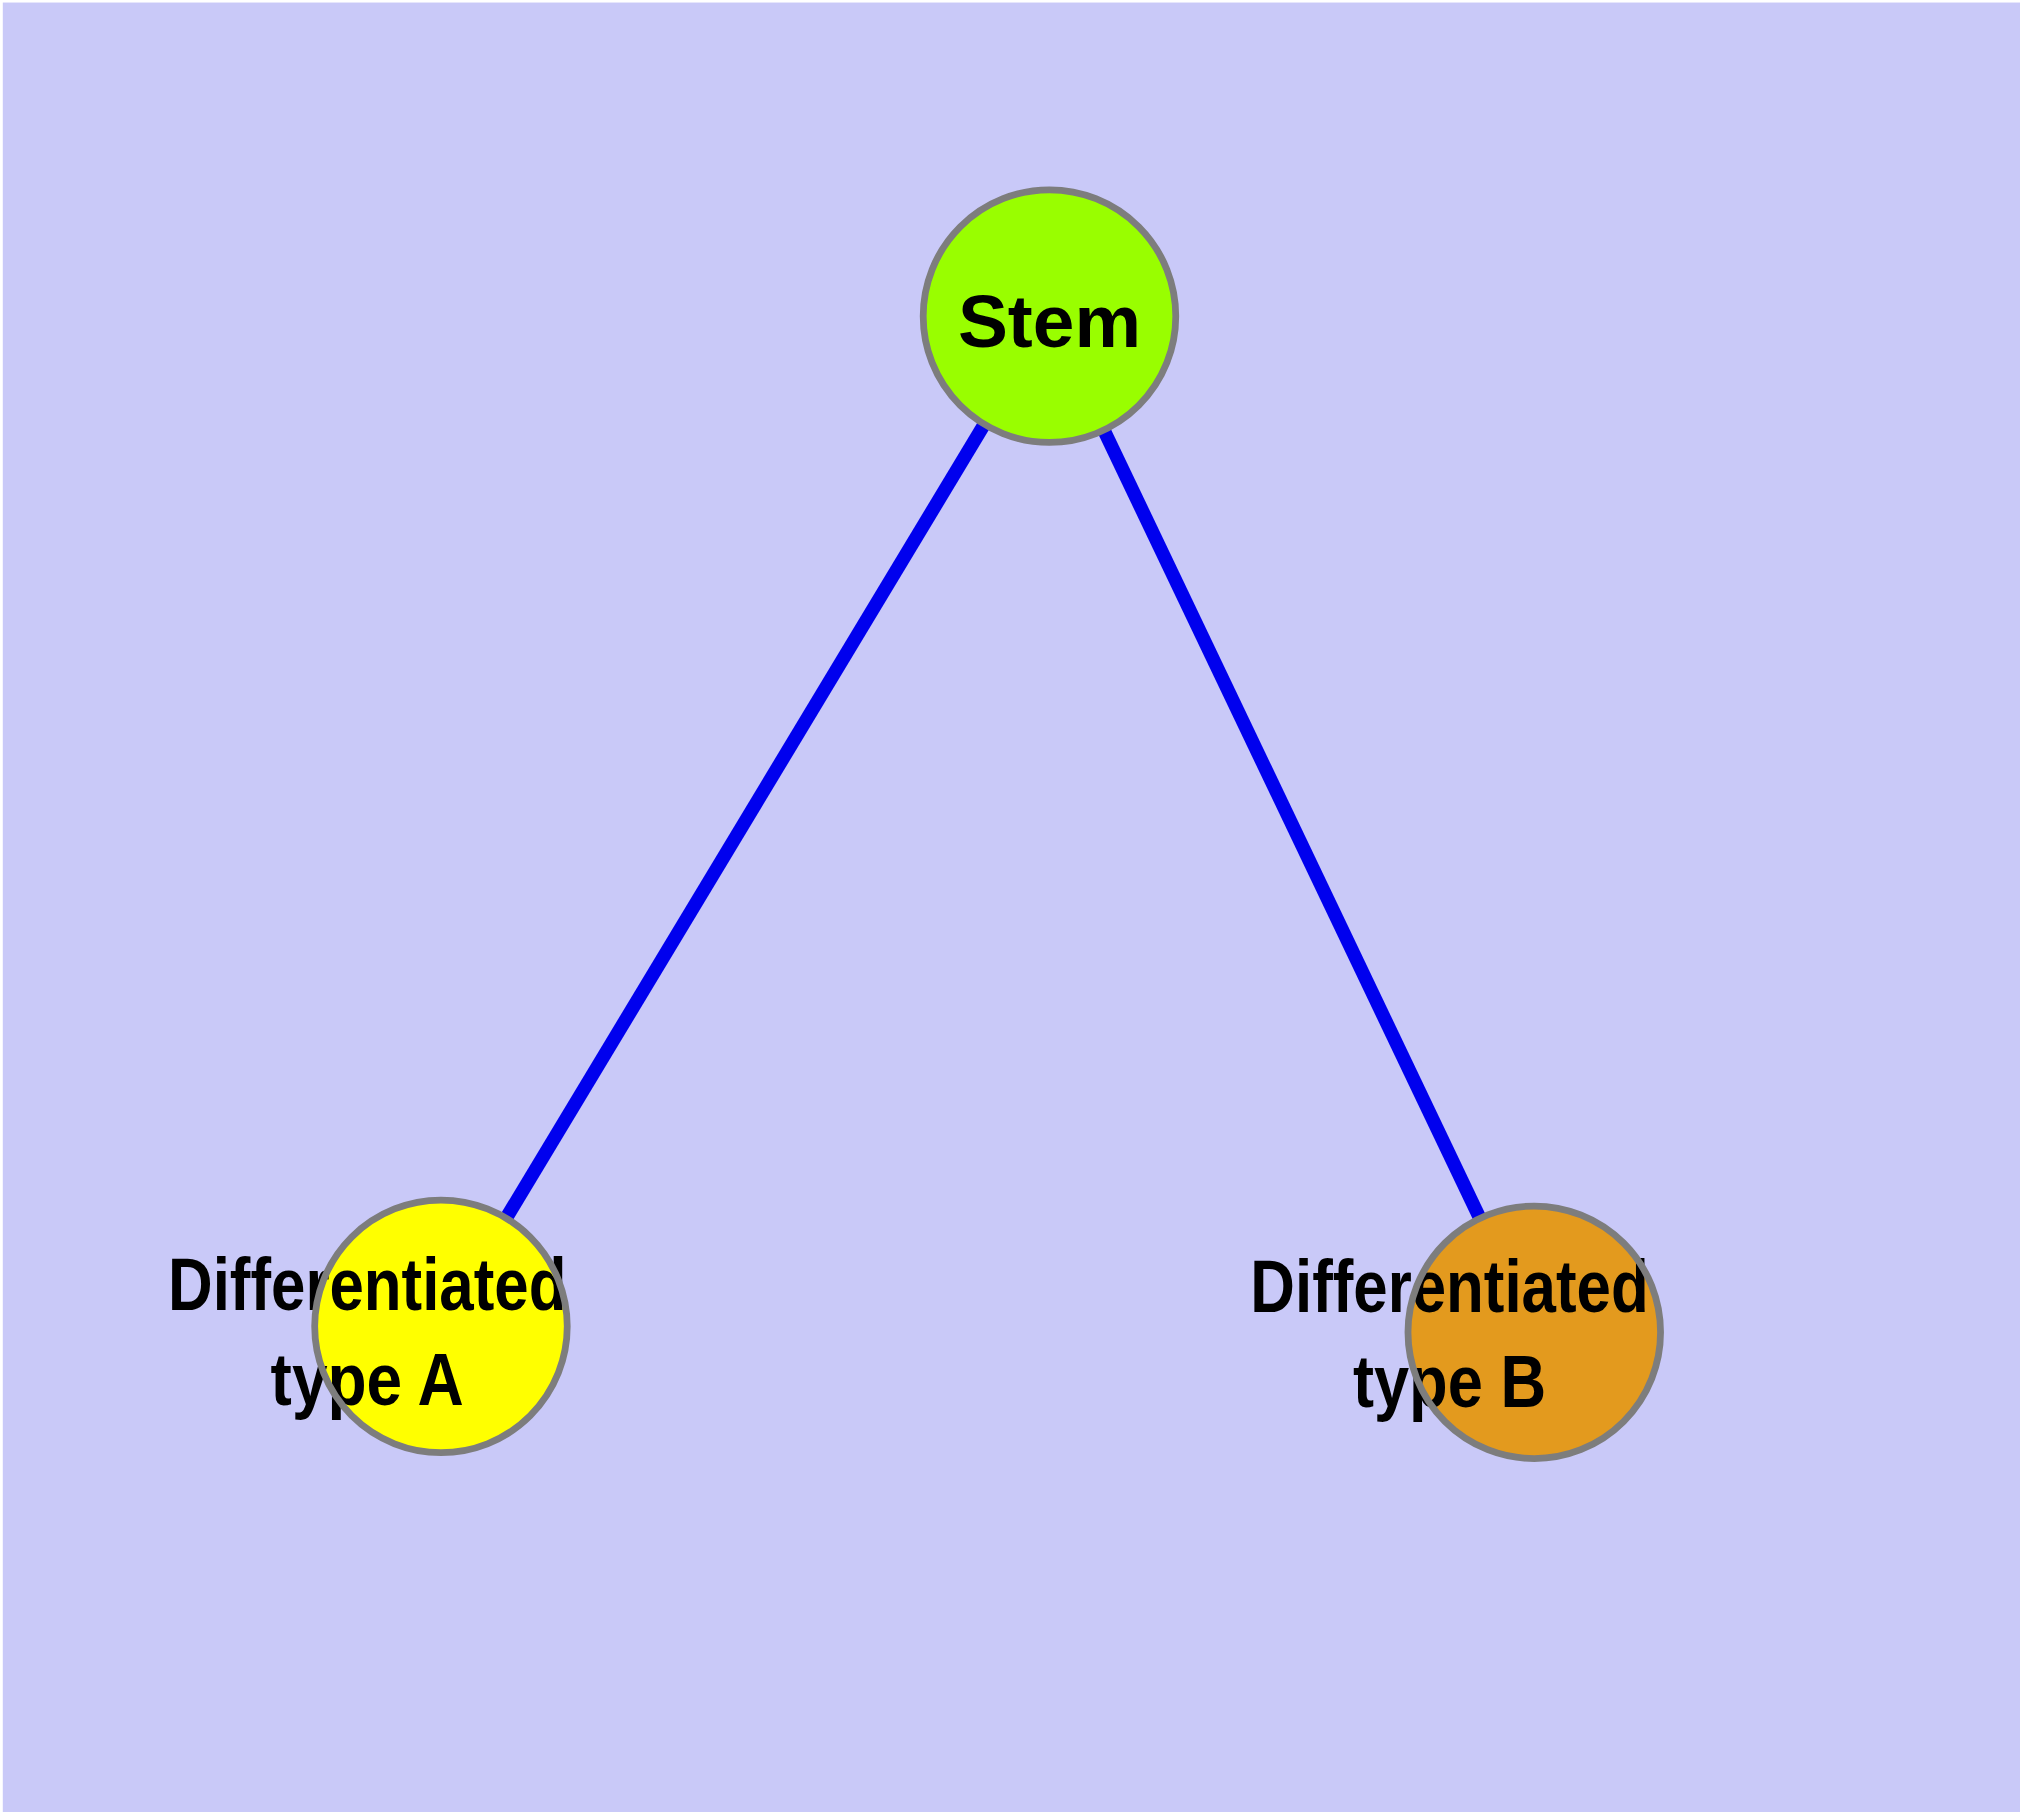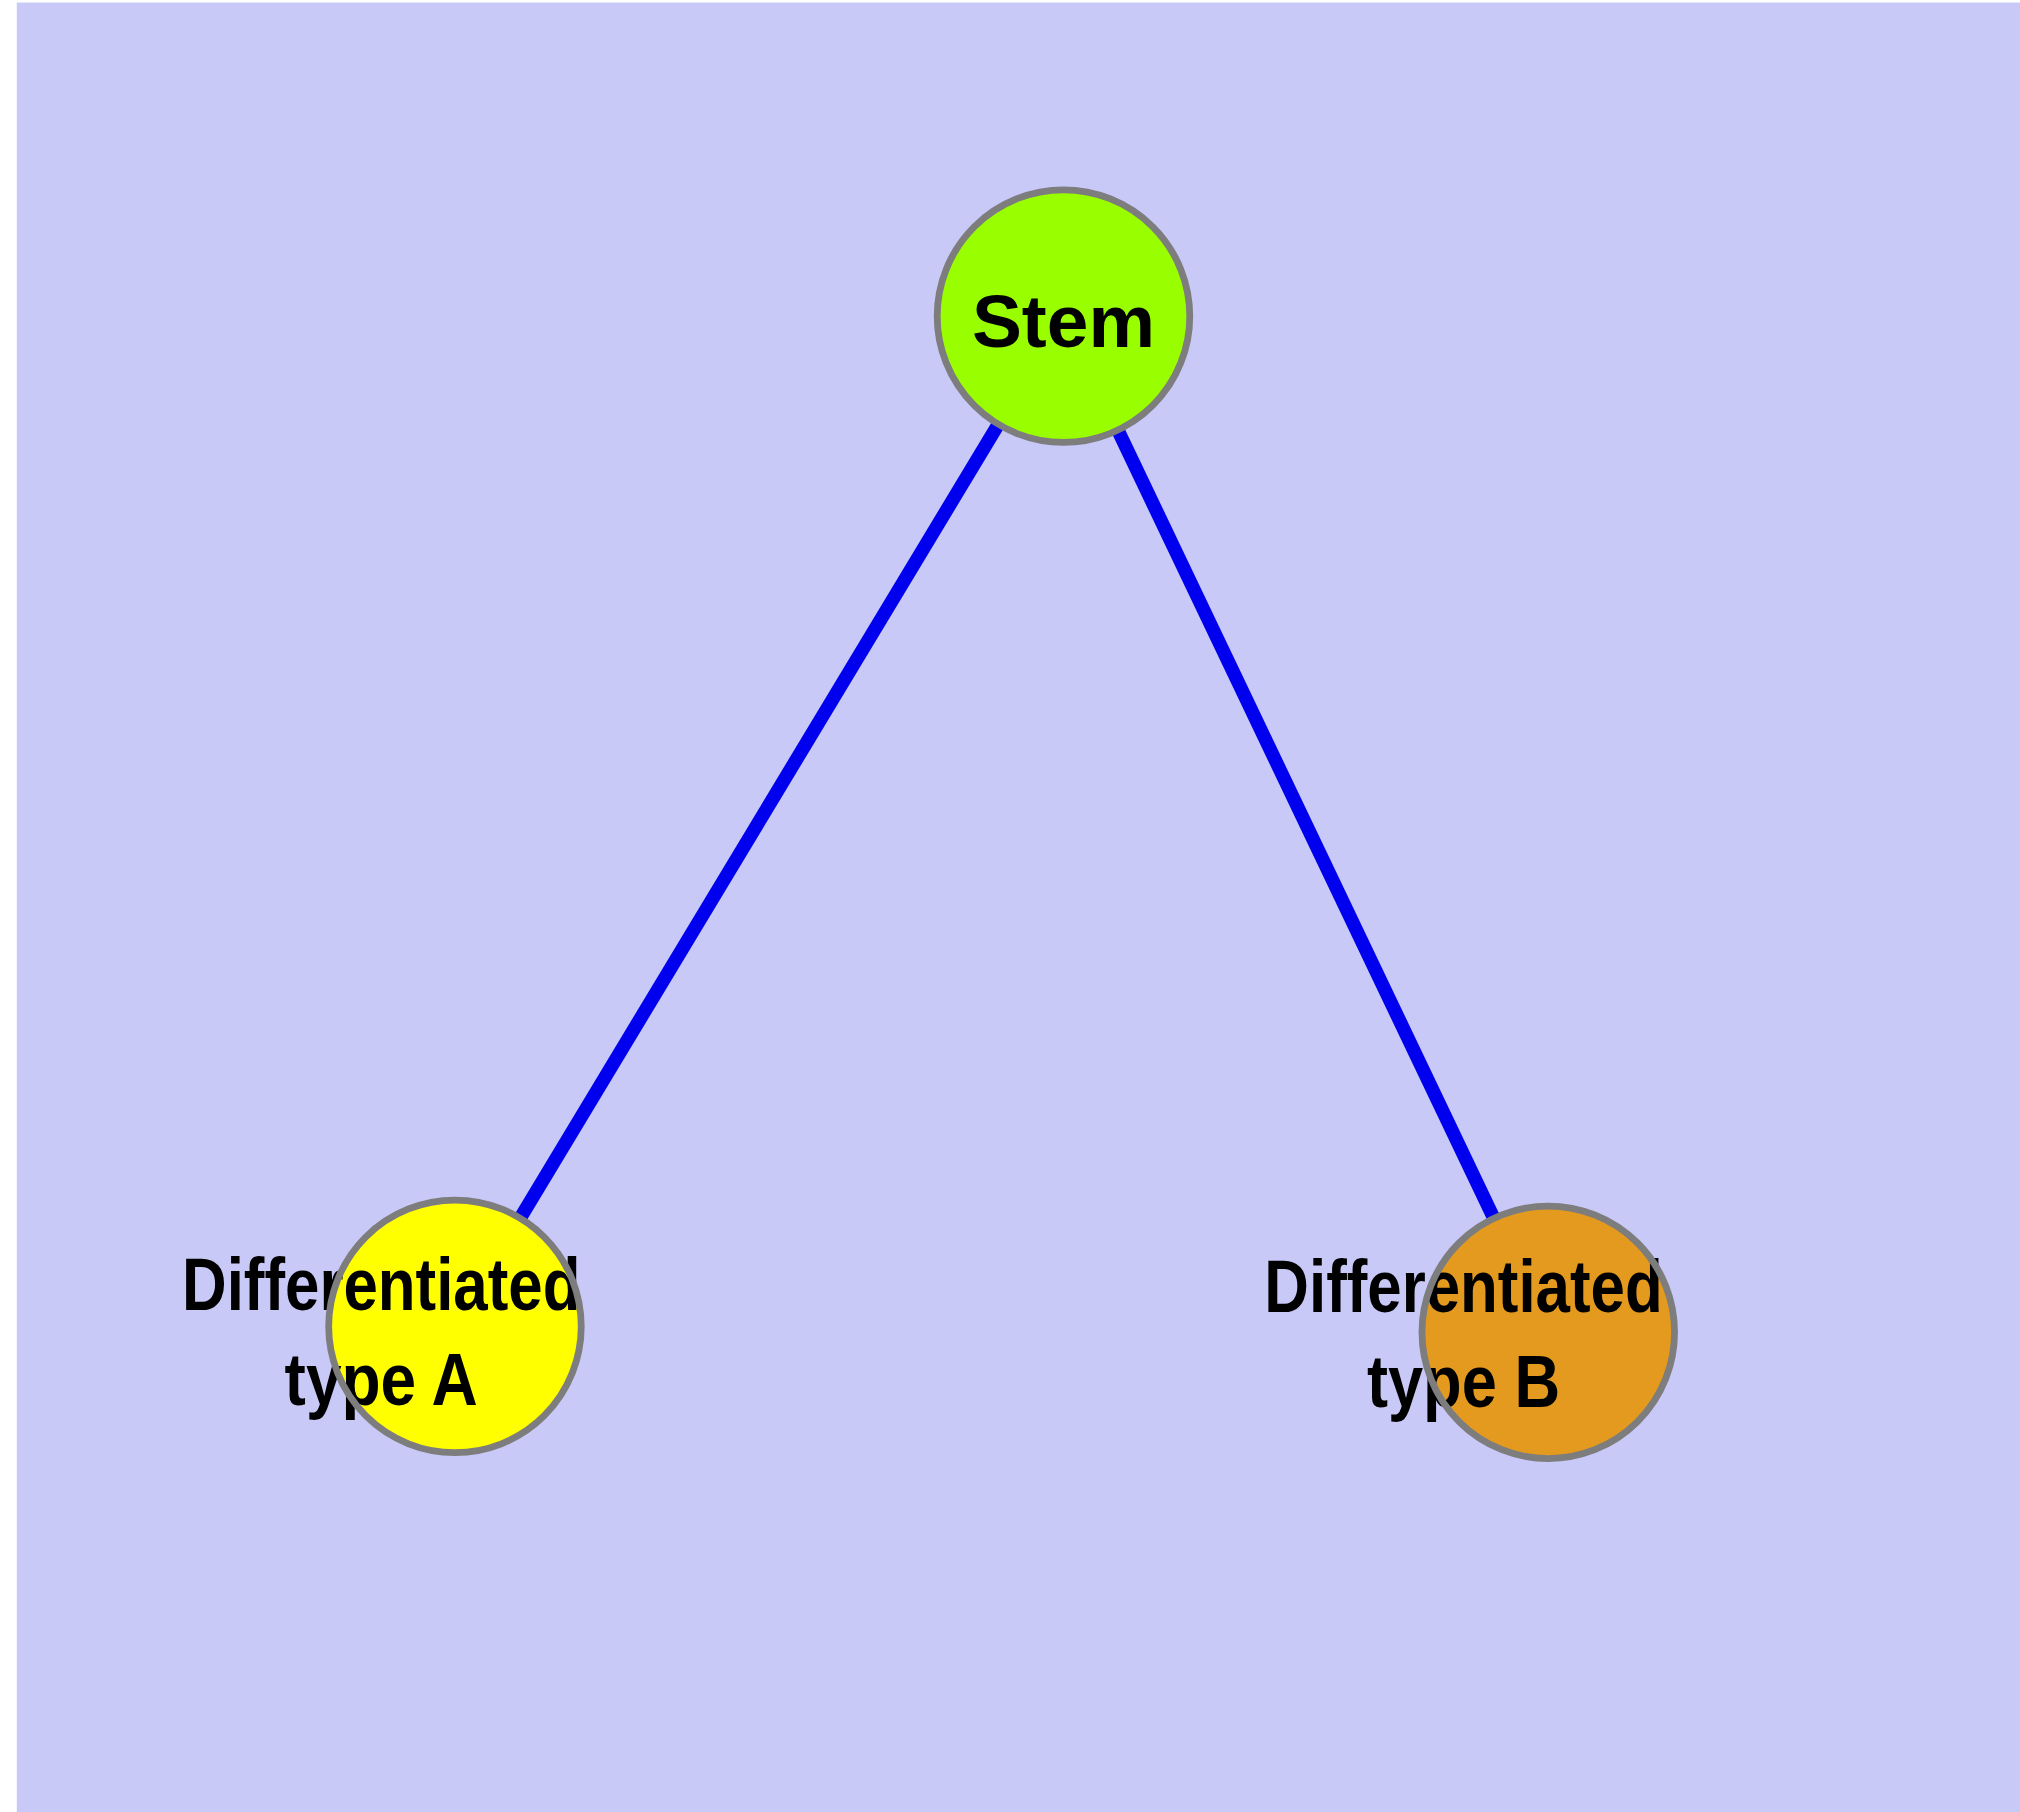--- a/index.html
+++ b/index.html
@@ -8,21 +8,20 @@
     background: #ffffff;
     width: 2021px;
     height: 1812px;
     overflow: hidden;
   }
   .stage {
     position: relative;
     width: 1949px;
     height: 1812px;
     font-family: "Liberation Sans", sans-serif;
-    margin-left: 14px;
   }
   svg {
     display: block;
   }
   text {
     font-family: "Liberation Sans", sans-serif;
     font-weight: 700;
     fill: #000000;
   }
   .node-label {

